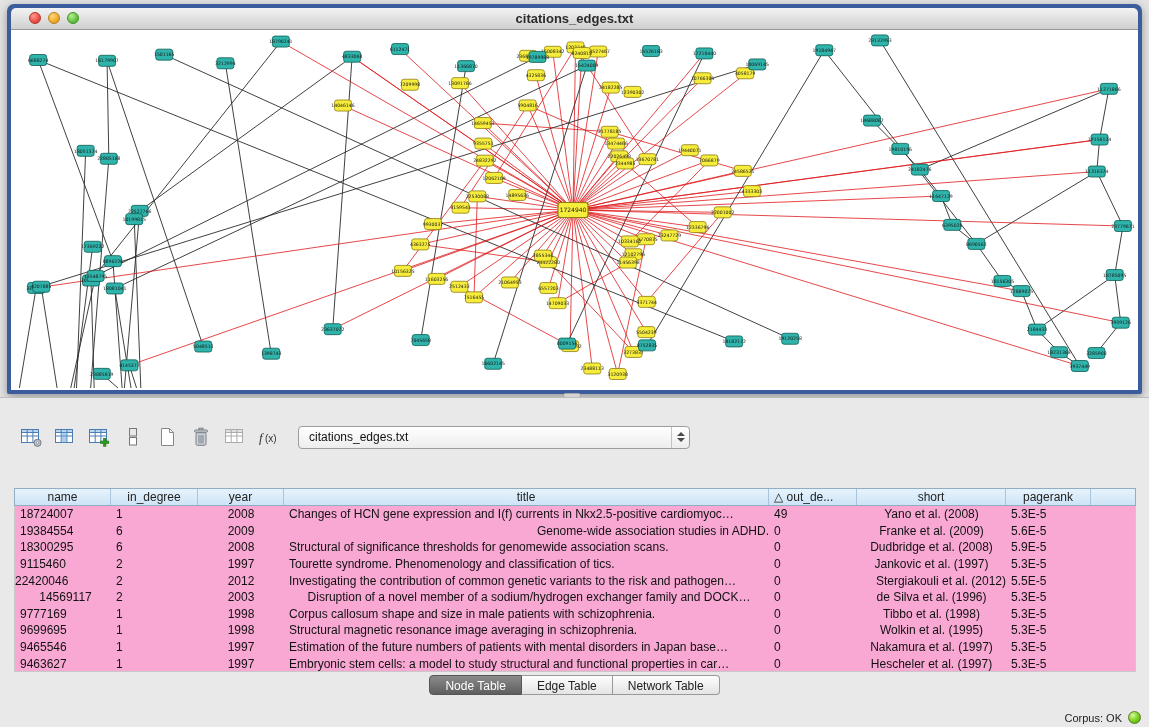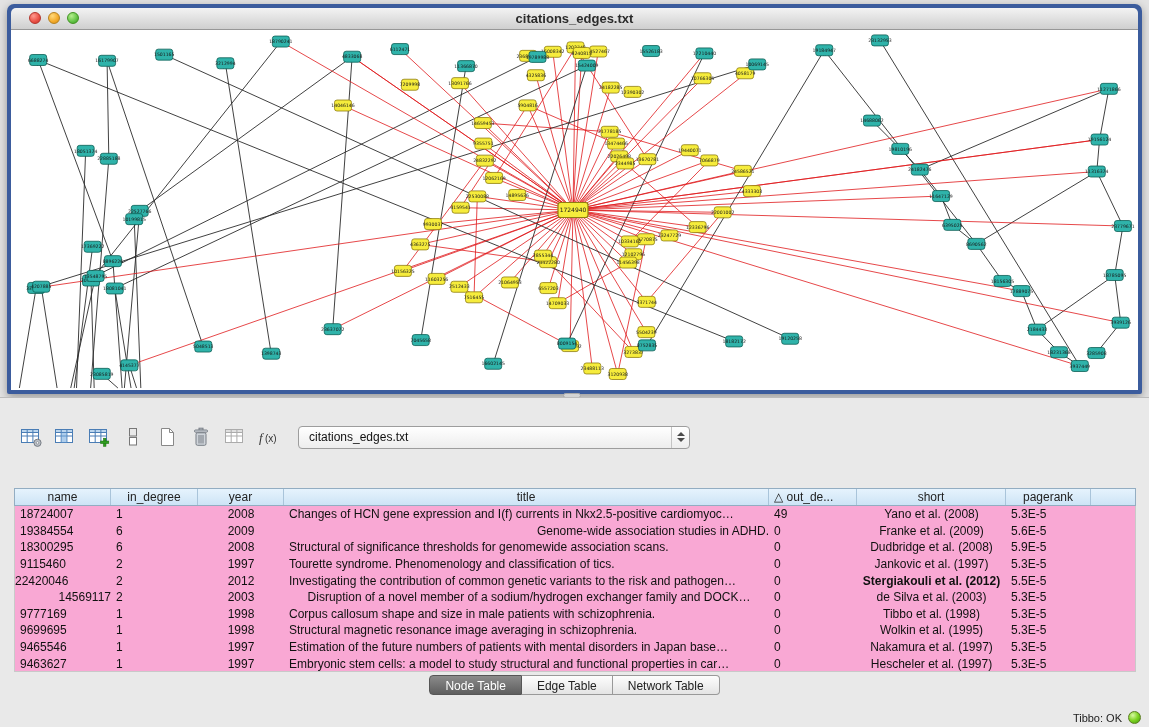--- a/index.html
+++ b/index.html
@@ -806,30 +806,30 @@
             <div class="td" style="width: 88px; text-align: left; padding-left: 5px;">0</div>
             <div class="td" style="width: 149px; text-align: center;">Jankovic et al. (1997)</div>
             <div class="td" style="width: 85px; text-align: left; padding-left: 5px;">5.3E-5</div>
           </div>
           <div class="tr">
             <div class="td" style="width: 96px; text-align: left; ">22420046</div>
             <div class="td" style="width: 87px; text-align: left; padding-left: 5px;">2</div>
             <div class="td" style="width: 86px; text-align: center;">2012</div>
             <div class="td" style="width: 485px; text-align: left; padding-left: 5px;">Investigating the contribution of common genetic variants to the risk and pathogen…</div>
             <div class="td" style="width: 88px; text-align: left; padding-left: 5px;">0</div>
-            <div class="td" style="width: 149px; text-align: center; font-weight: bold;">Stergiakouli et al. (2012)</div>
+            <div class="td" style="width: 149px; text-align: right;">Stergiakouli et al. (2012)</div>
             <div class="td" style="width: 85px; text-align: left; padding-left: 5px;">5.5E-5</div>
           </div>
           <div class="tr">
-            <div class="td" style="width: 96px; text-align: right; padding-left: 5px;">14569117</div>
+            <div class="td" style="width: 96px; text-align: center; padding-left: 5px;">14569117</div>
             <div class="td" style="width: 87px; text-align: left; padding-left: 5px;">2</div>
             <div class="td" style="width: 86px; text-align: center;">2003</div>
             <div class="td" style="width: 485px; text-align: center; padding-left: 5px;">Disruption of a novel member of a sodium/hydrogen exchanger family and DOCK…</div>
             <div class="td" style="width: 88px; text-align: left; padding-left: 5px;">0</div>
-            <div class="td" style="width: 149px; text-align: center;">de Silva et al. (2003)</div>
+            <div class="td" style="width: 149px; text-align: center;">de Silva et al. (1996)</div>
             <div class="td" style="width: 85px; text-align: left; padding-left: 5px;">5.3E-5</div>
           </div>
           <div class="tr">
             <div class="td" style="width: 96px; text-align: left; padding-left: 5px;">9777169</div>
             <div class="td" style="width: 87px; text-align: left; padding-left: 5px;">1</div>
             <div class="td" style="width: 86px; text-align: center;">1998</div>
             <div class="td" style="width: 485px; text-align: left; padding-left: 5px;">Corpus callosum shape and size in male patients with schizophrenia.</div>
             <div class="td" style="width: 88px; text-align: left; padding-left: 5px;">0</div>
             <div class="td" style="width: 149px; text-align: center;">Tibbo et al. (1998)</div>
             <div class="td" style="width: 85px; text-align: left; padding-left: 5px;">5.3E-5</div>
@@ -864,18 +864,18 @@
         </div>
     </div>
 
     <div class="tabbar" id="tabbar">
         <span class="tab active">Node Table</span>
         <span class="tab">Edge Table</span>
         <span class="tab">Network Table</span>
       </div>
 
     <div class="statusbar">
-      <span>Tibbo: OK</span>
+      <span>Corpus: OK</span>
       <span class="mem-dot"></span>
     </div>
   </div>
 
 </div>
 
 </body></html>

